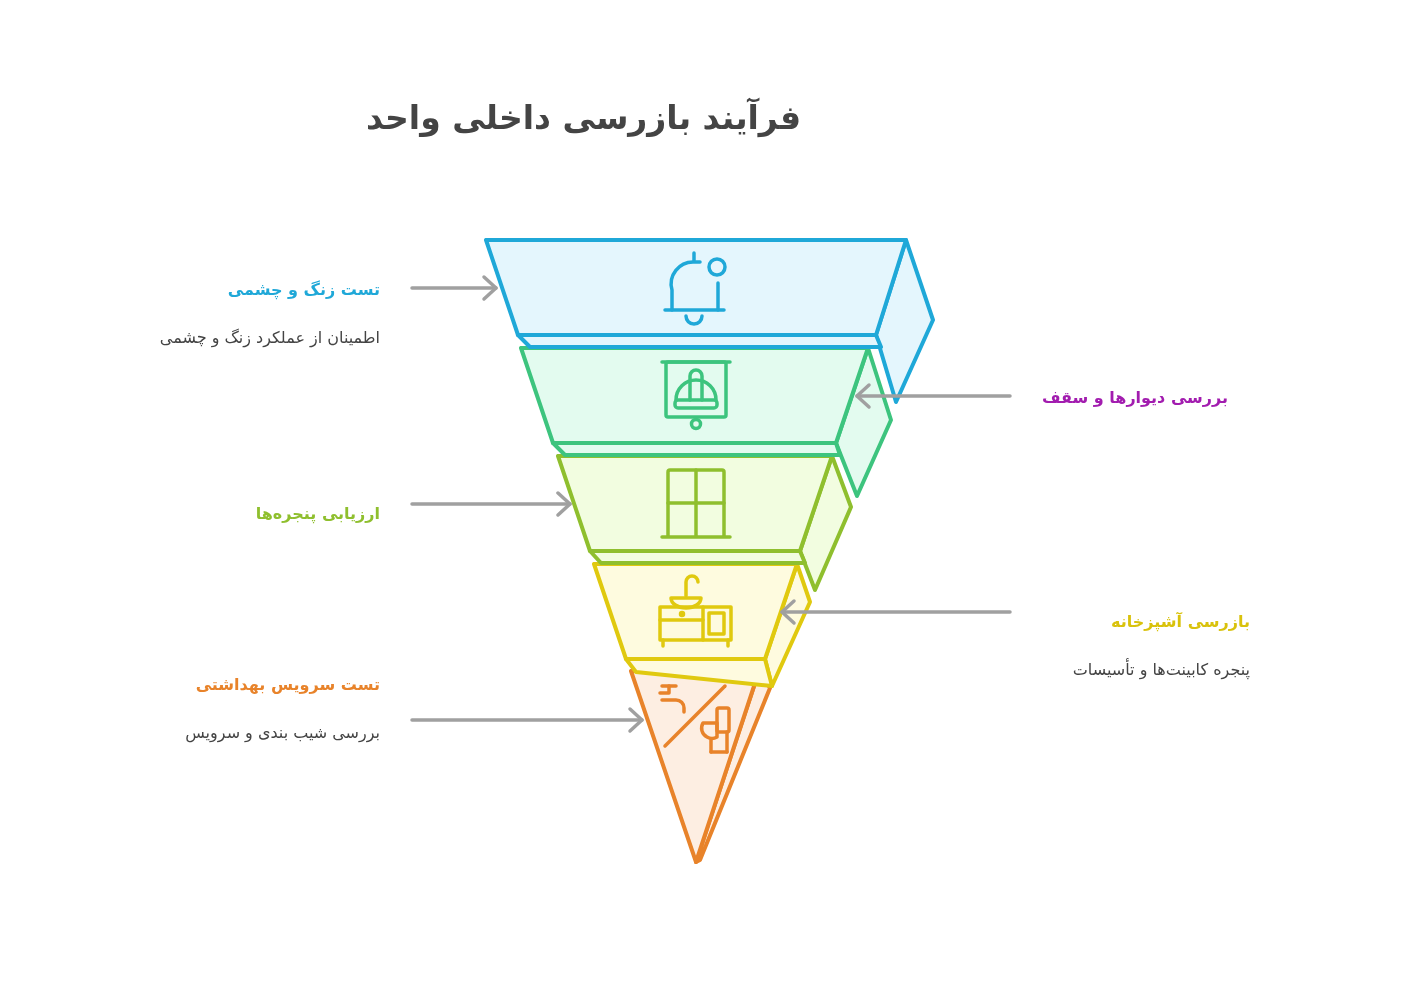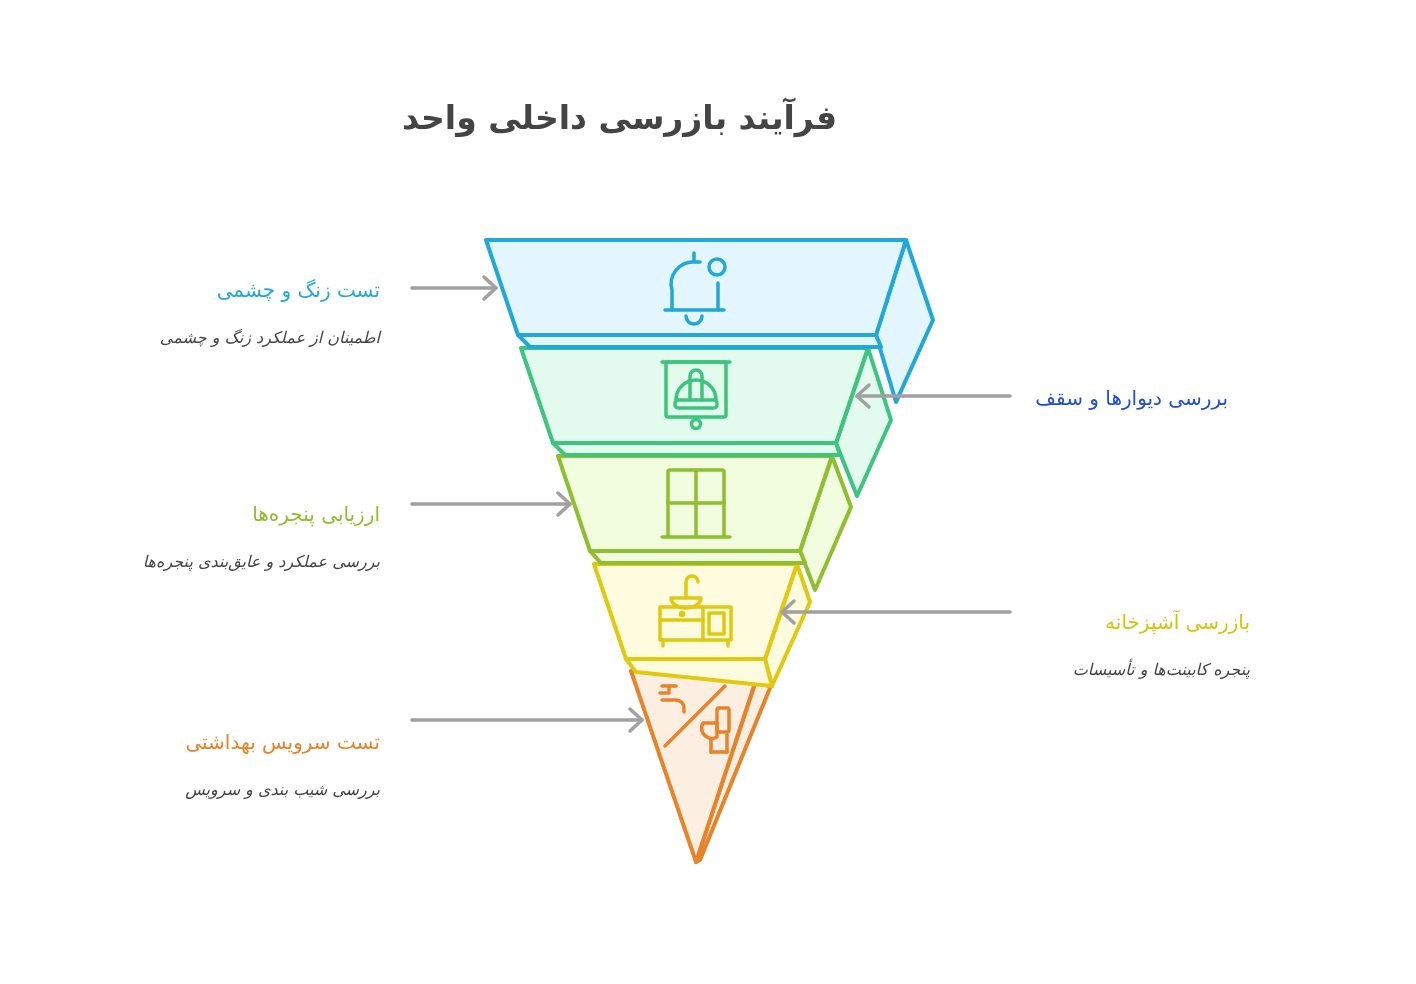--- a/index.html
+++ b/index.html
@@ -1,21 +1,21 @@
 <!DOCTYPE html>
 <html><head>
 <meta charset="utf-8">
 <style>
   html, body { margin: 0; padding: 0; background: #ffffff; }
   body { width: 1416px; height: 984px; position: relative; overflow: hidden; font-family: "DejaVu Sans", sans-serif; }
-  .title { position: absolute; left: 0; width: 1167px; top: 98px; text-align: center; font-size: 33px; font-weight: bold; color: #444444; direction: rtl; letter-spacing: -0.5px; padding-left: 36px; }
+  .title { position: absolute; left: 0; width: 1167px; top: 98px; text-align: center; font-size: 33px; font-weight: bold; color: #444444; direction: rtl; letter-spacing: -0.5px; }
   svg.diagram { position: absolute; left: 0; top: 0; }
   .label { position: absolute; direction: rtl; white-space: nowrap; }
-  .label .head { font-size: 20px; font-weight: normal; line-height: 28px; }
-  .label .desc { font-size: 16px; color: #444444; line-height: 24px; margin-top: 22px; font-style: italic; }
+  .label .head { font-size: 16px; font-weight: bold; line-height: 28px; }
+  .label .desc { font-size: 16px; color: #444444; line-height: 24px; margin-top: 22px; }
   .left { right: 1036px; text-align: right; }
   .right { left: 1036px; text-align: left; }
 </style>
 </head>
 <body>
 
 <div class="title">فرآیند بازرسی داخلی واحد</div>
 
 <svg class="diagram" width="1416" height="984" viewBox="0 0 1416 984">
   <g stroke-linejoin="round" stroke-linecap="round" stroke-width="4">
@@ -125,29 +125,28 @@
     </g>
   </g>
 </svg>
 
 <div class="label left" style="top:276px;">
   <div class="head" style="color:#1fa8d8;">تست زنگ و چشمی</div>
   <div class="desc">اطمینان از عملکرد زنگ و چشمی</div>
 </div>
 
 <div class="label right" style="top:384px; direction: rtl; left:auto; right:188px; text-align:right;">
-  <div class="head" style="color:#1d4ed8;">بررسی دیوارها و سقف</div>
+  <div class="head" style="color:#a21caf;">بررسی دیوارها و سقف</div>
 </div>
 
 <div class="label left" style="top:500px;">
   <div class="head" style="color:#8fbf2e;">ارزیابی پنجره‌ها</div>
-  <div class="desc">بررسی عملکرد و عایق‌بندی پنجره‌ها</div>
 </div>
 
 <div class="label right" style="top:608px; left:auto; right:166px; text-align:right;">
   <div class="head" style="color:#d9c20c;">بازرسی آشپزخانه</div>
   <div class="desc">پنجره کابینت‌ها و تأسیسات</div>
 </div>
 
-<div class="label left" style="top:728px;margin-left:22px;">
+<div class="label left" style="top:671px;margin-left:22px;">
   <div class="head" style="color:#e8832a;">تست سرویس بهداشتی</div>
   <div class="desc">بررسی شیب بندی و سرویس</div>
 </div>
 
 </body></html>

